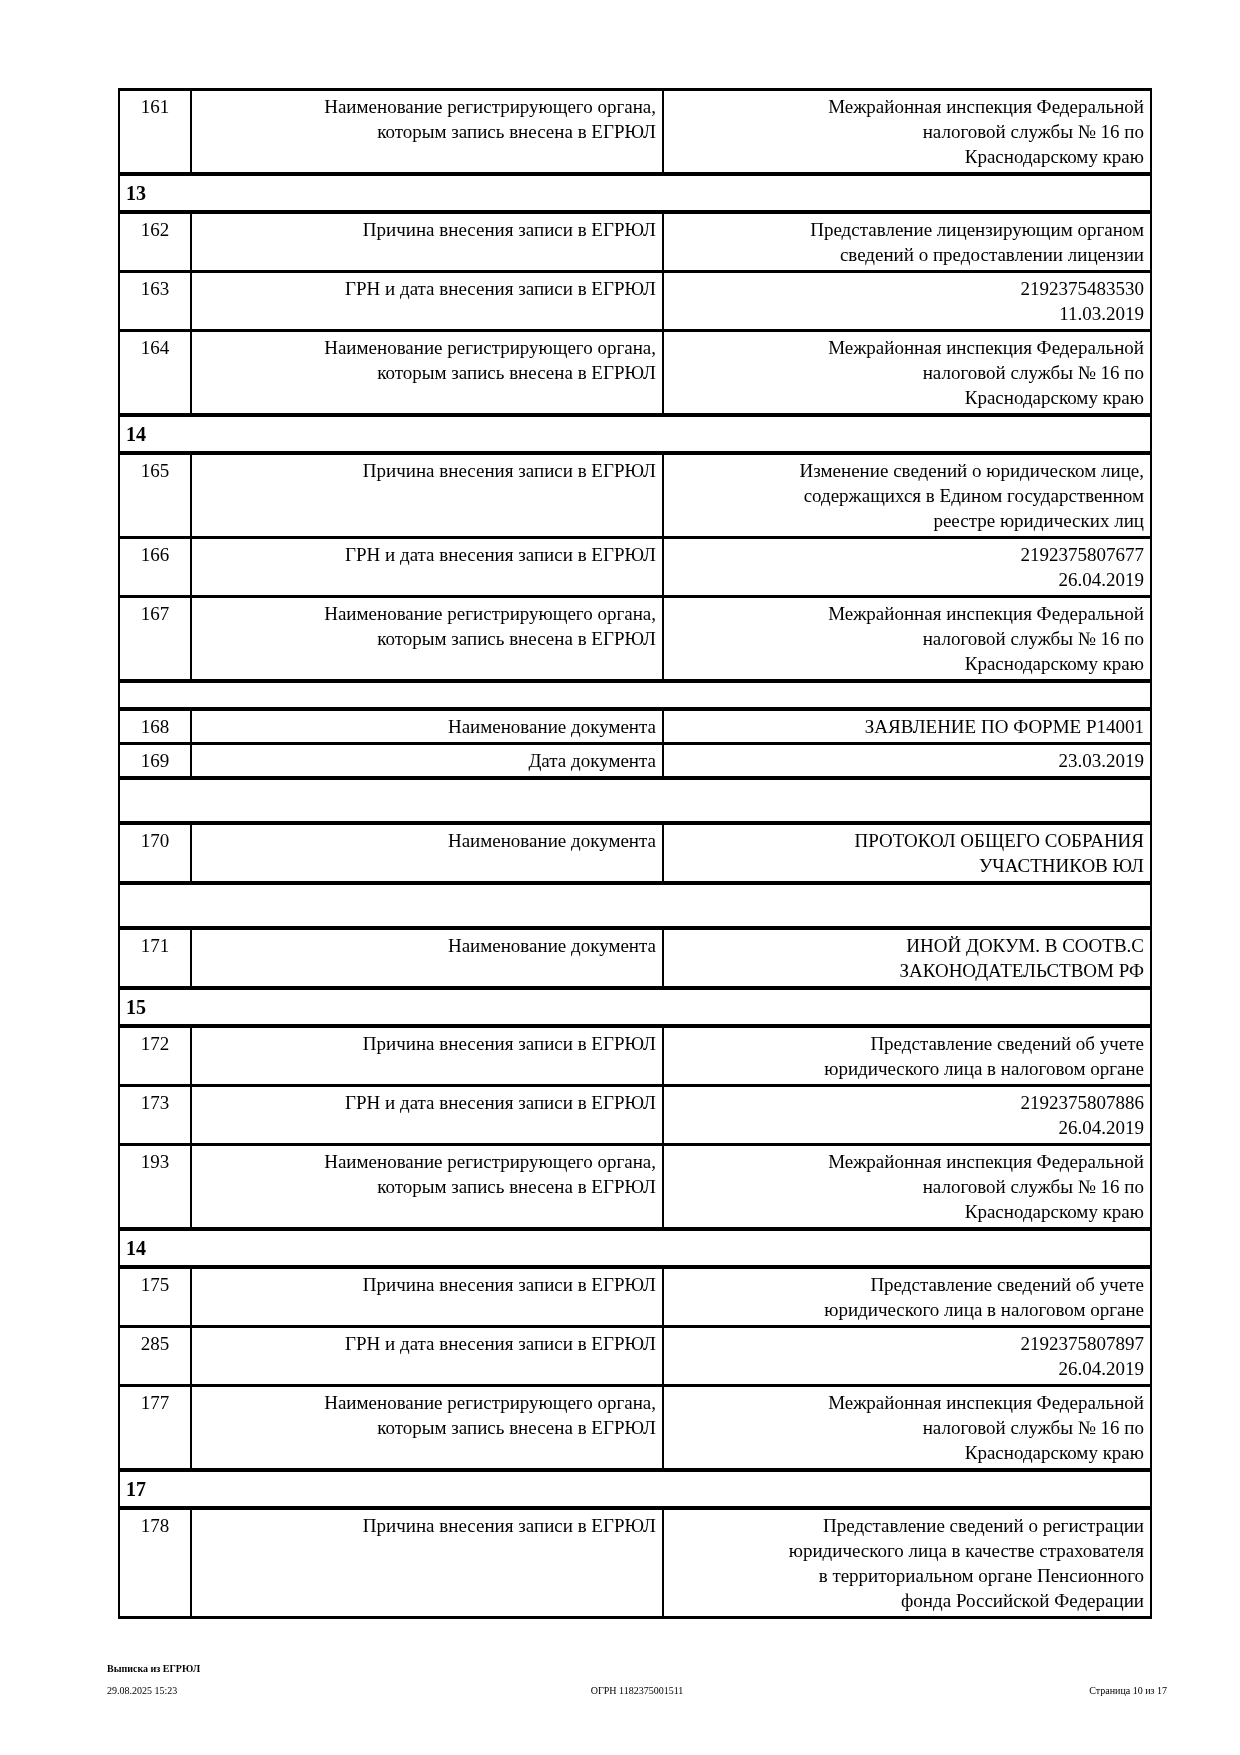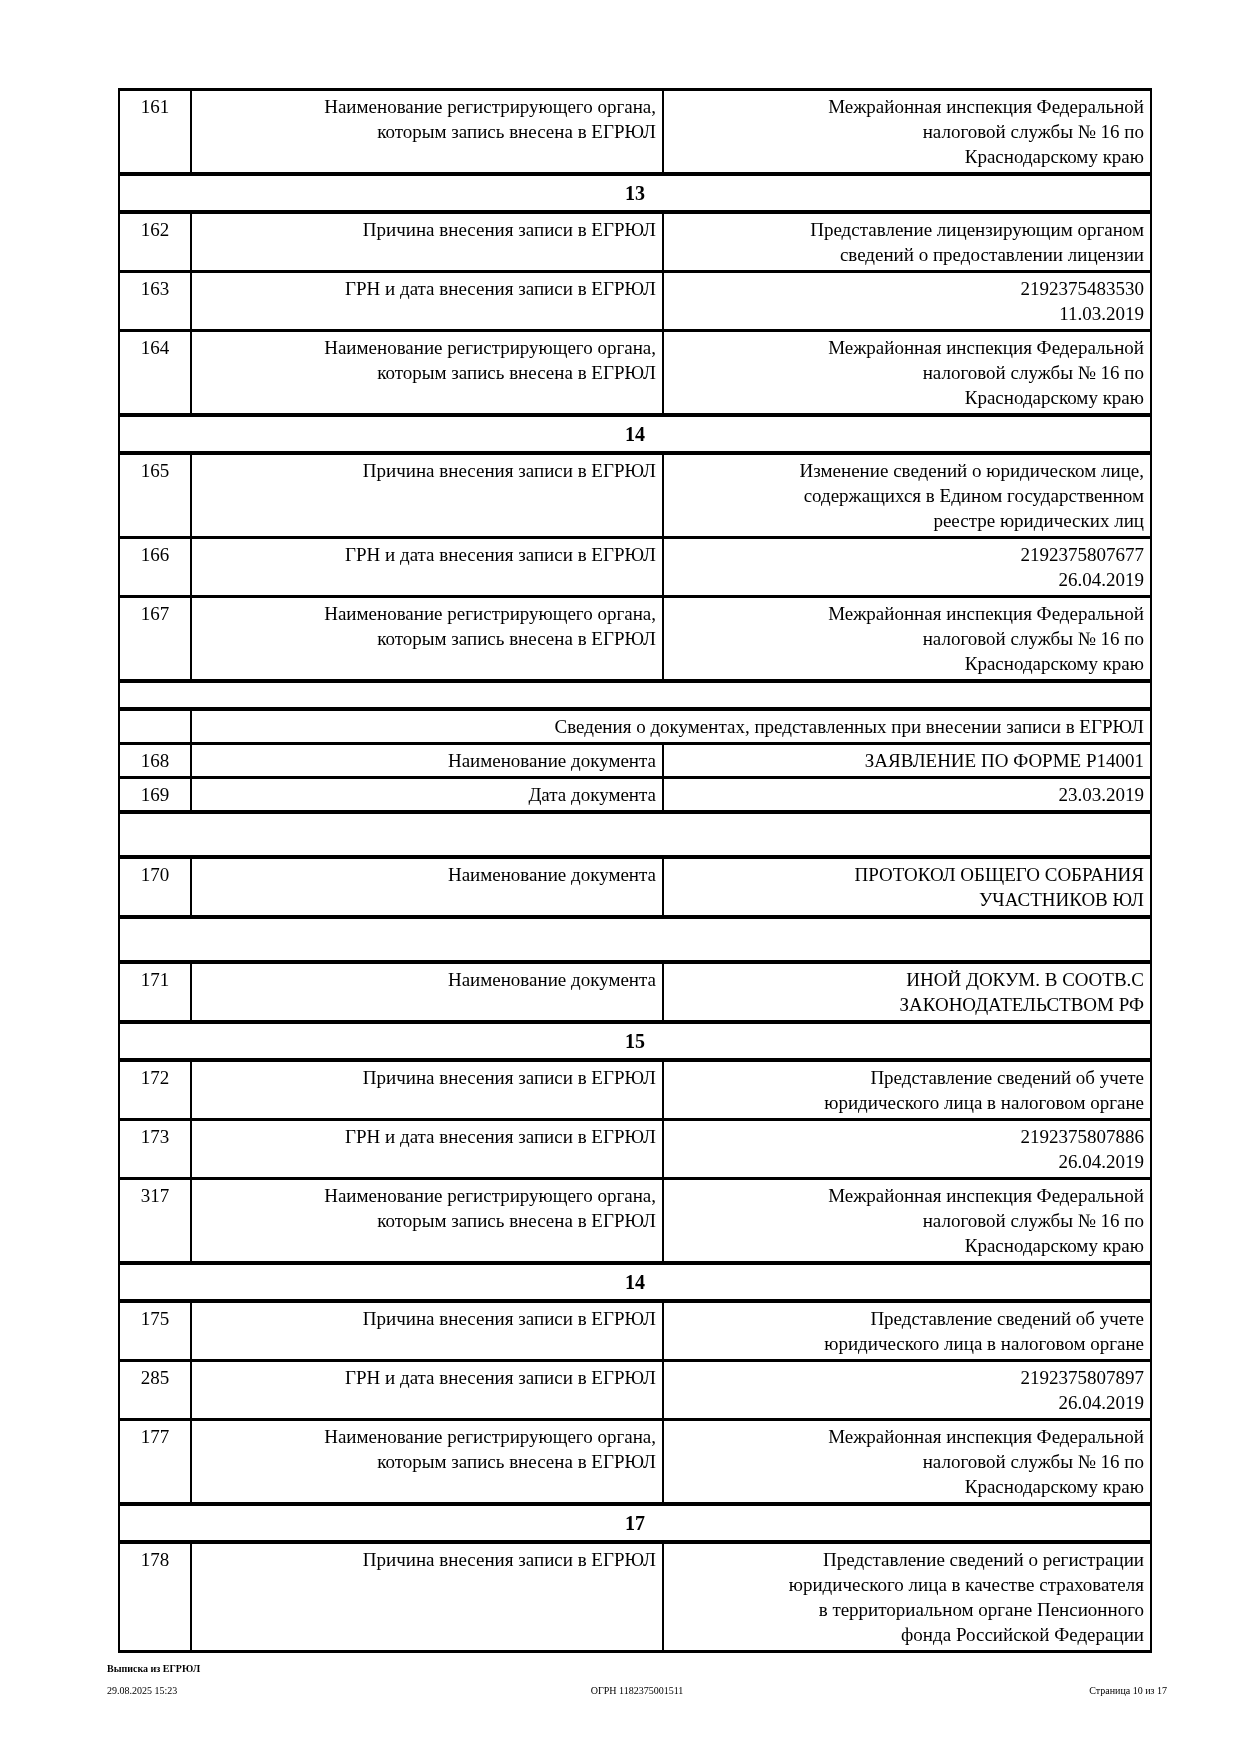--- a/index.html
+++ b/index.html
@@ -40,21 +40,20 @@
     padding-left: 2px;
     padding-right: 2px;
   }
   td.cell-label, td.cell-value, td.cell-subheader {
     white-space: pre-line;
     text-align: right;
   }
   tr.row-section td {
     border-top-width: 4px;
     border-bottom-width: 4px;
-    text-align: center;
     font-weight: bold;
     font-size: 20px;
     padding-top: 4px;
     padding-bottom: 4px;
     line-height: 26px;
   }
   tr.row-empty td {
     border-top-width: 4px;
     border-bottom-width: 4px;
     height: 24px;
@@ -163,24 +162,20 @@
           <td class="cell-num">167</td>
           <td class="cell-label">Наименование регистрирующего органа,
 которым запись внесена в ЕГРЮЛ</td>
           <td class="cell-value">Межрайонная инспекция Федеральной
 налоговой службы № 16 по
 Краснодарскому краю</td>
         </tr>
         <tr class="row-empty">
           <td class="cell-empty" colspan="3"></td>
         </tr>
-        <tr class="row-subheader">
-          <td class="cell-num"></td>
-          <td class="cell-subheader" colspan="2">Сведения о документах, представленных при внесении записи в ЕГРЮЛ</td>
-        </tr>
         <tr class="row-field">
           <td class="cell-num">168</td>
           <td class="cell-label">Наименование документа</td>
           <td class="cell-value">ЗАЯВЛЕНИЕ ПО ФОРМЕ Р14001</td>
         </tr>
         <tr class="row-field">
           <td class="cell-num">169</td>
           <td class="cell-label">Дата документа</td>
           <td class="cell-value">23.03.2019</td>
         </tr>
@@ -211,21 +206,21 @@
           <td class="cell-value">Представление сведений об учете
 юридического лица в налоговом органе</td>
         </tr>
         <tr class="row-field">
           <td class="cell-num">173</td>
           <td class="cell-label">ГРН и дата внесения записи в ЕГРЮЛ</td>
           <td class="cell-value">2192375807886
 26.04.2019</td>
         </tr>
         <tr class="row-field">
-          <td class="cell-num">317</td>
+          <td class="cell-num">193</td>
           <td class="cell-label">Наименование регистрирующего органа,
 которым запись внесена в ЕГРЮЛ</td>
           <td class="cell-value">Межрайонная инспекция Федеральной
 налоговой службы № 16 по
 Краснодарскому краю</td>
         </tr>
         <tr class="row-section">
           <td class="cell-section" colspan="3">14</td>
         </tr>
         <tr class="row-field">

